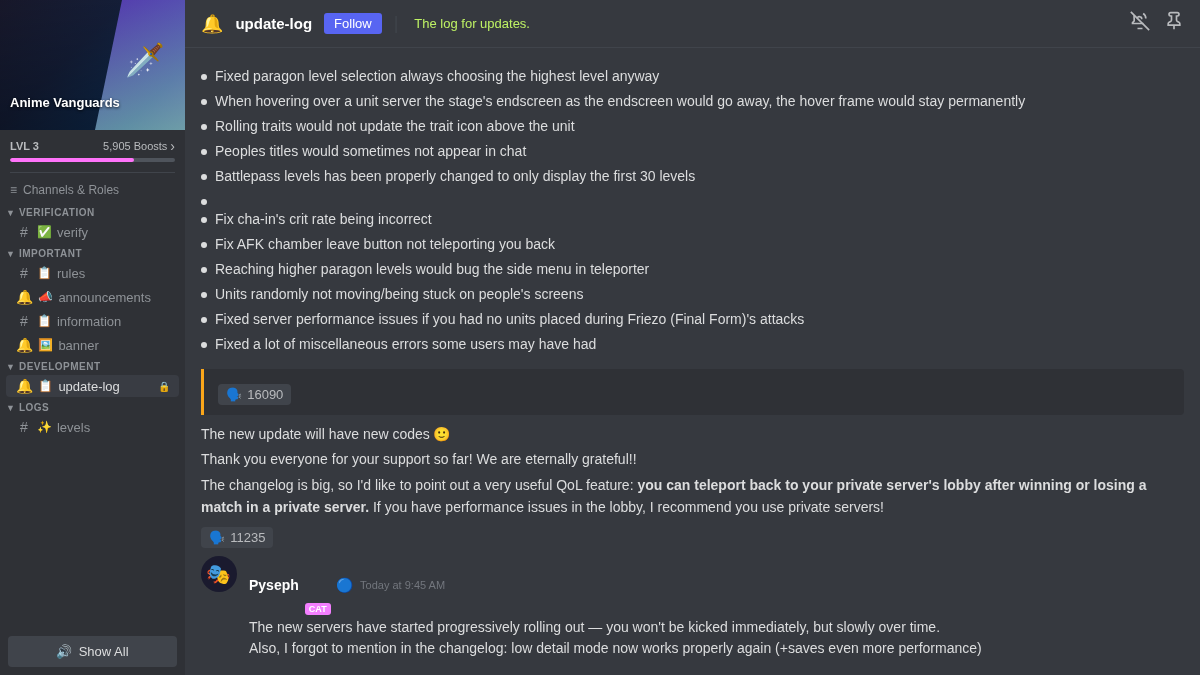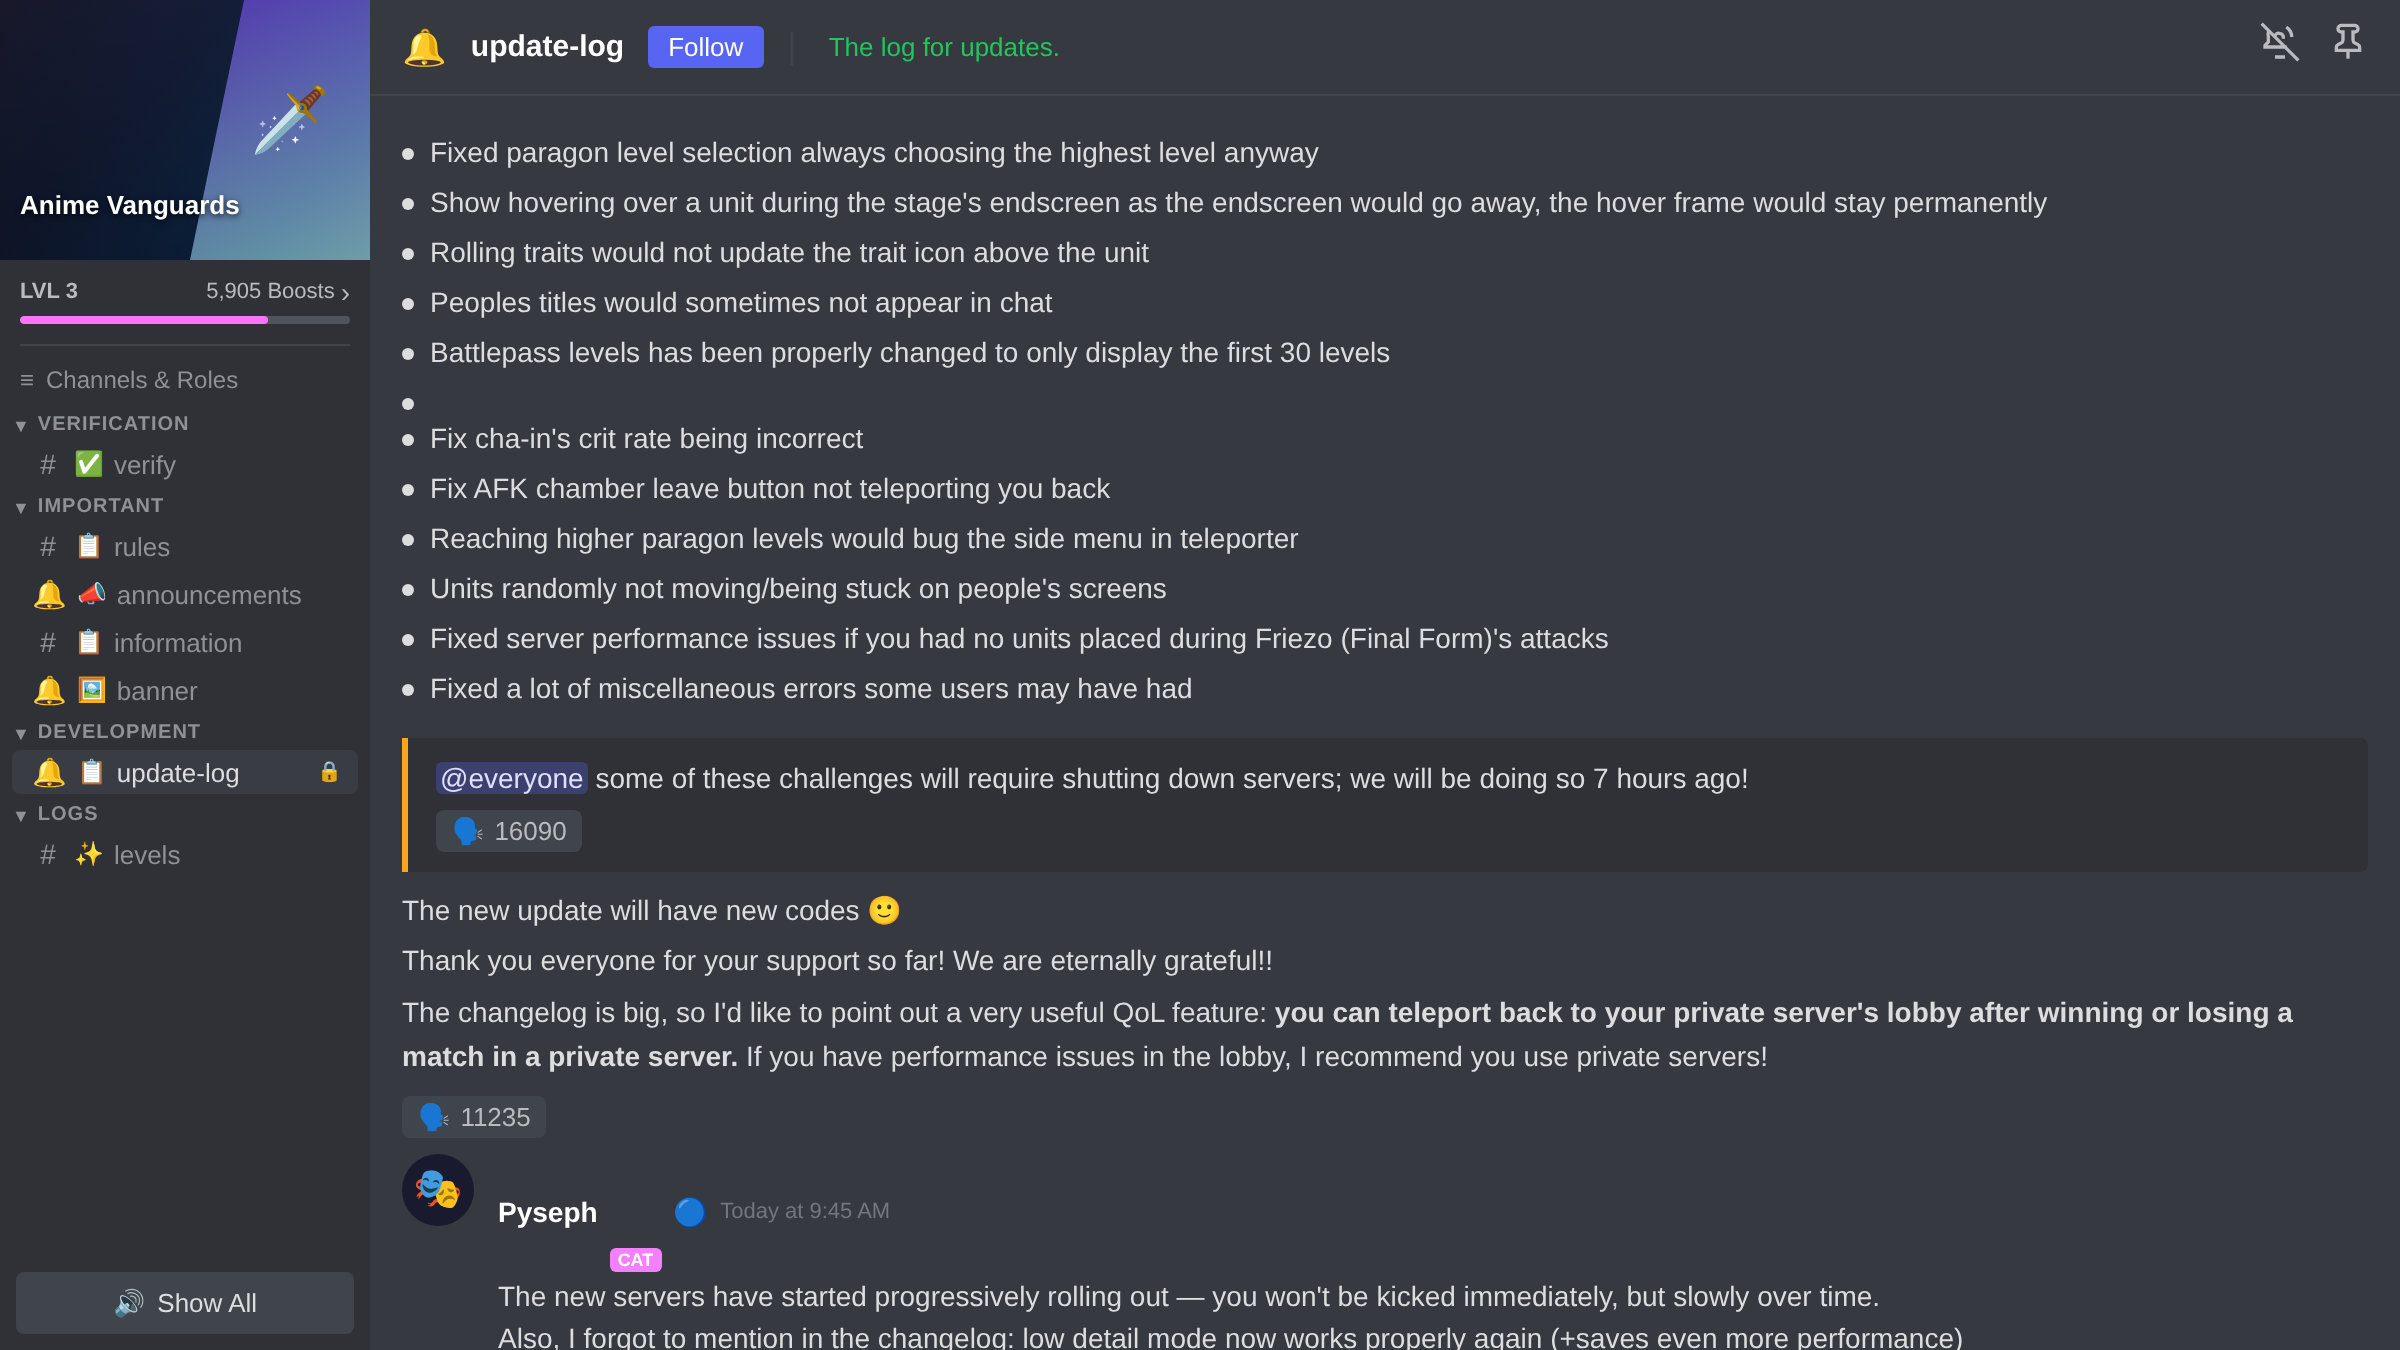--- a/index.html
+++ b/index.html
@@ -244,21 +244,21 @@
       border: none;
       border-radius: 3px;
       padding: 3px 10px;
       font-size: 13px;
       font-weight: 500;
       cursor: pointer;
     }
 
     .header-description {
       font-size: 13px;
-      color: #22c55e;
+      color: #bef264;
       margin-left: 4px;
     }
 
     .header-actions {
       margin-left: auto;
       display: flex;
       gap: 14px;
     }
 
     .header-action-icon {
@@ -538,21 +538,21 @@
 
   <div class="messages-area">
 
     <div class="bulletin-list">
       <div class="bulletin-item">
         <div class="bulletin-dot"></div>
         <span>Fixed paragon level selection always choosing the highest level anyway</span>
       </div>
       <div class="bulletin-item">
         <div class="bulletin-dot"></div>
-        <span>Show hovering over a unit during the stage's endscreen as the endscreen would go away, the hover frame would stay permanently</span>
+        <span>When hovering over a unit server the stage's endscreen as the endscreen would go away, the hover frame would stay permanently</span>
       </div>
       <div class="bulletin-item">
         <div class="bulletin-dot"></div>
         <span>Rolling traits would not update the trait icon above the unit</span>
       </div>
       <div class="bulletin-item">
         <div class="bulletin-dot"></div>
         <span>Peoples titles would sometimes not appear in chat</span>
       </div>
       <div class="bulletin-item">
@@ -582,24 +582,20 @@
         <div class="bulletin-dot"></div>
         <span>Fixed server performance issues if you had no units placed during Friezo (Final Form)'s attacks</span>
       </div>
       <div class="bulletin-item">
         <div class="bulletin-dot"></div>
         <span>Fixed a lot of miscellaneous errors some users may have had</span>
       </div>
     </div>
 
     <div class="highlight-box">
-      <div class="highlight-text">
-        <span class="mention">@everyone</span>
-        <span> some of these challenges will require shutting down servers; we will be doing so 7 hours ago!</span>
-      </div>
       <div class="reaction-btn">
         <span>🗣️</span>
         <span class="reaction-count">16090</span>
       </div>
     </div>
 
     <div class="plain-message">
       The new update will have new codes 🙂
     </div>
     <div class="plain-message">

